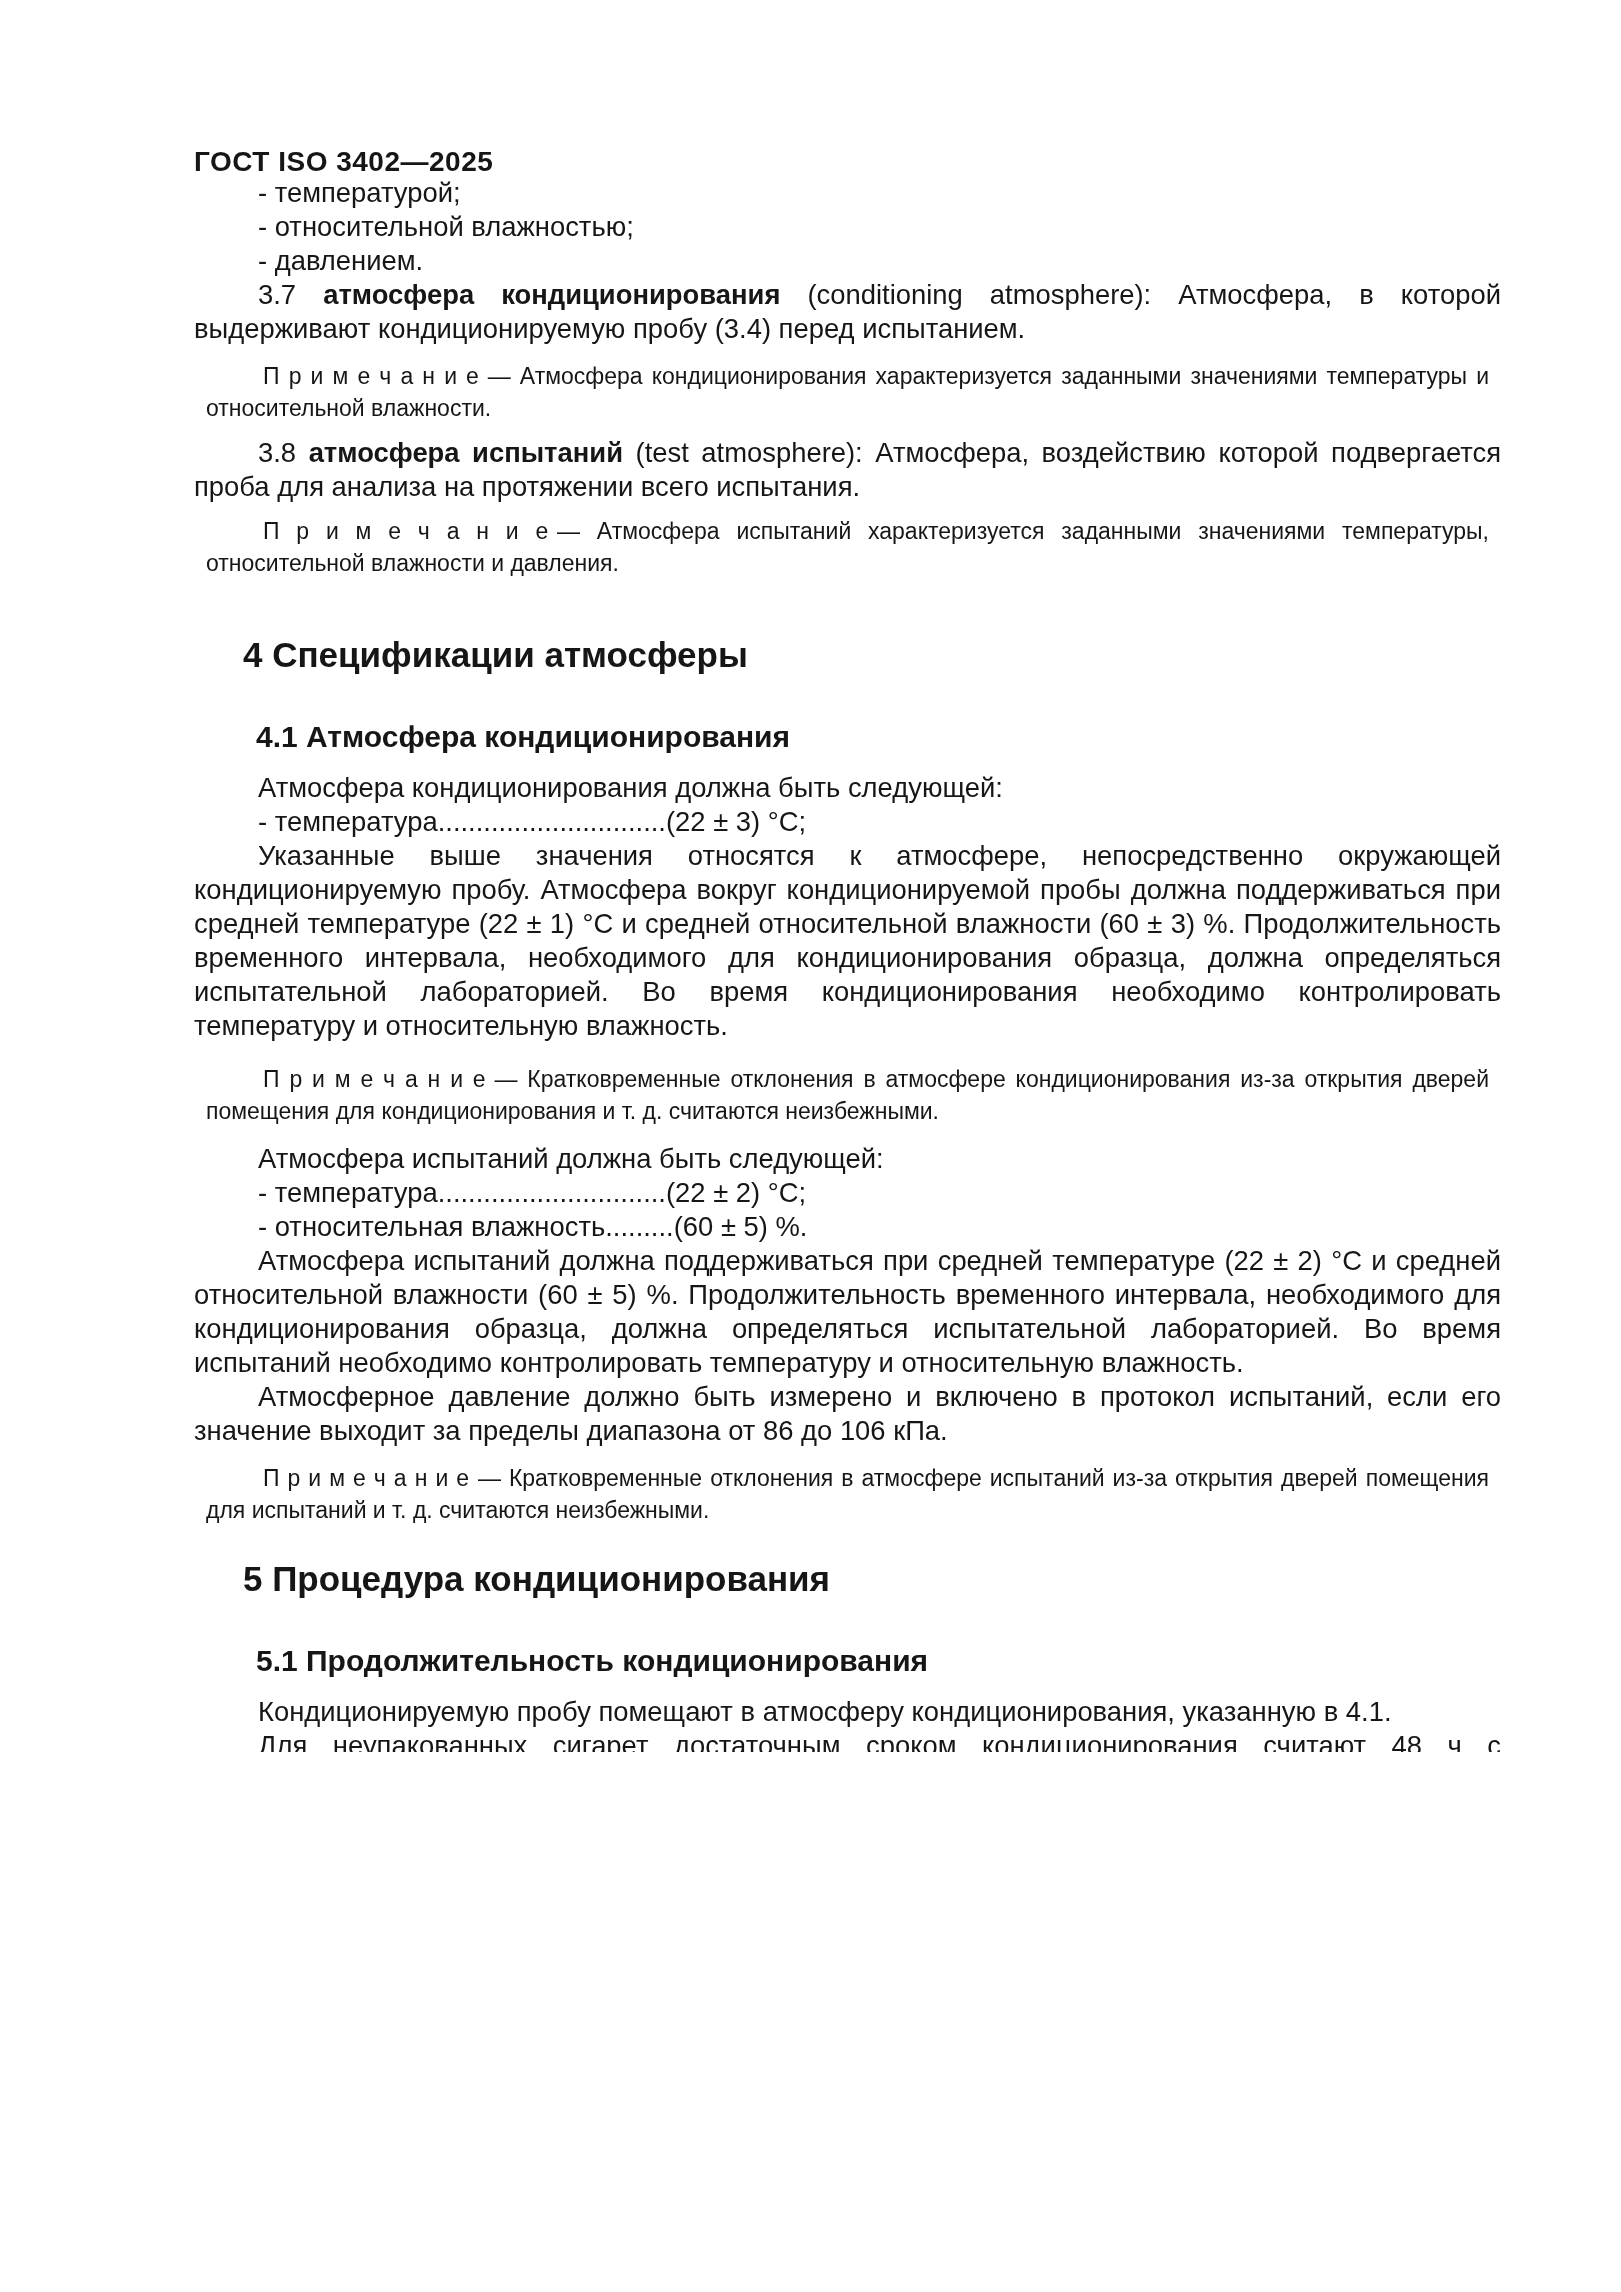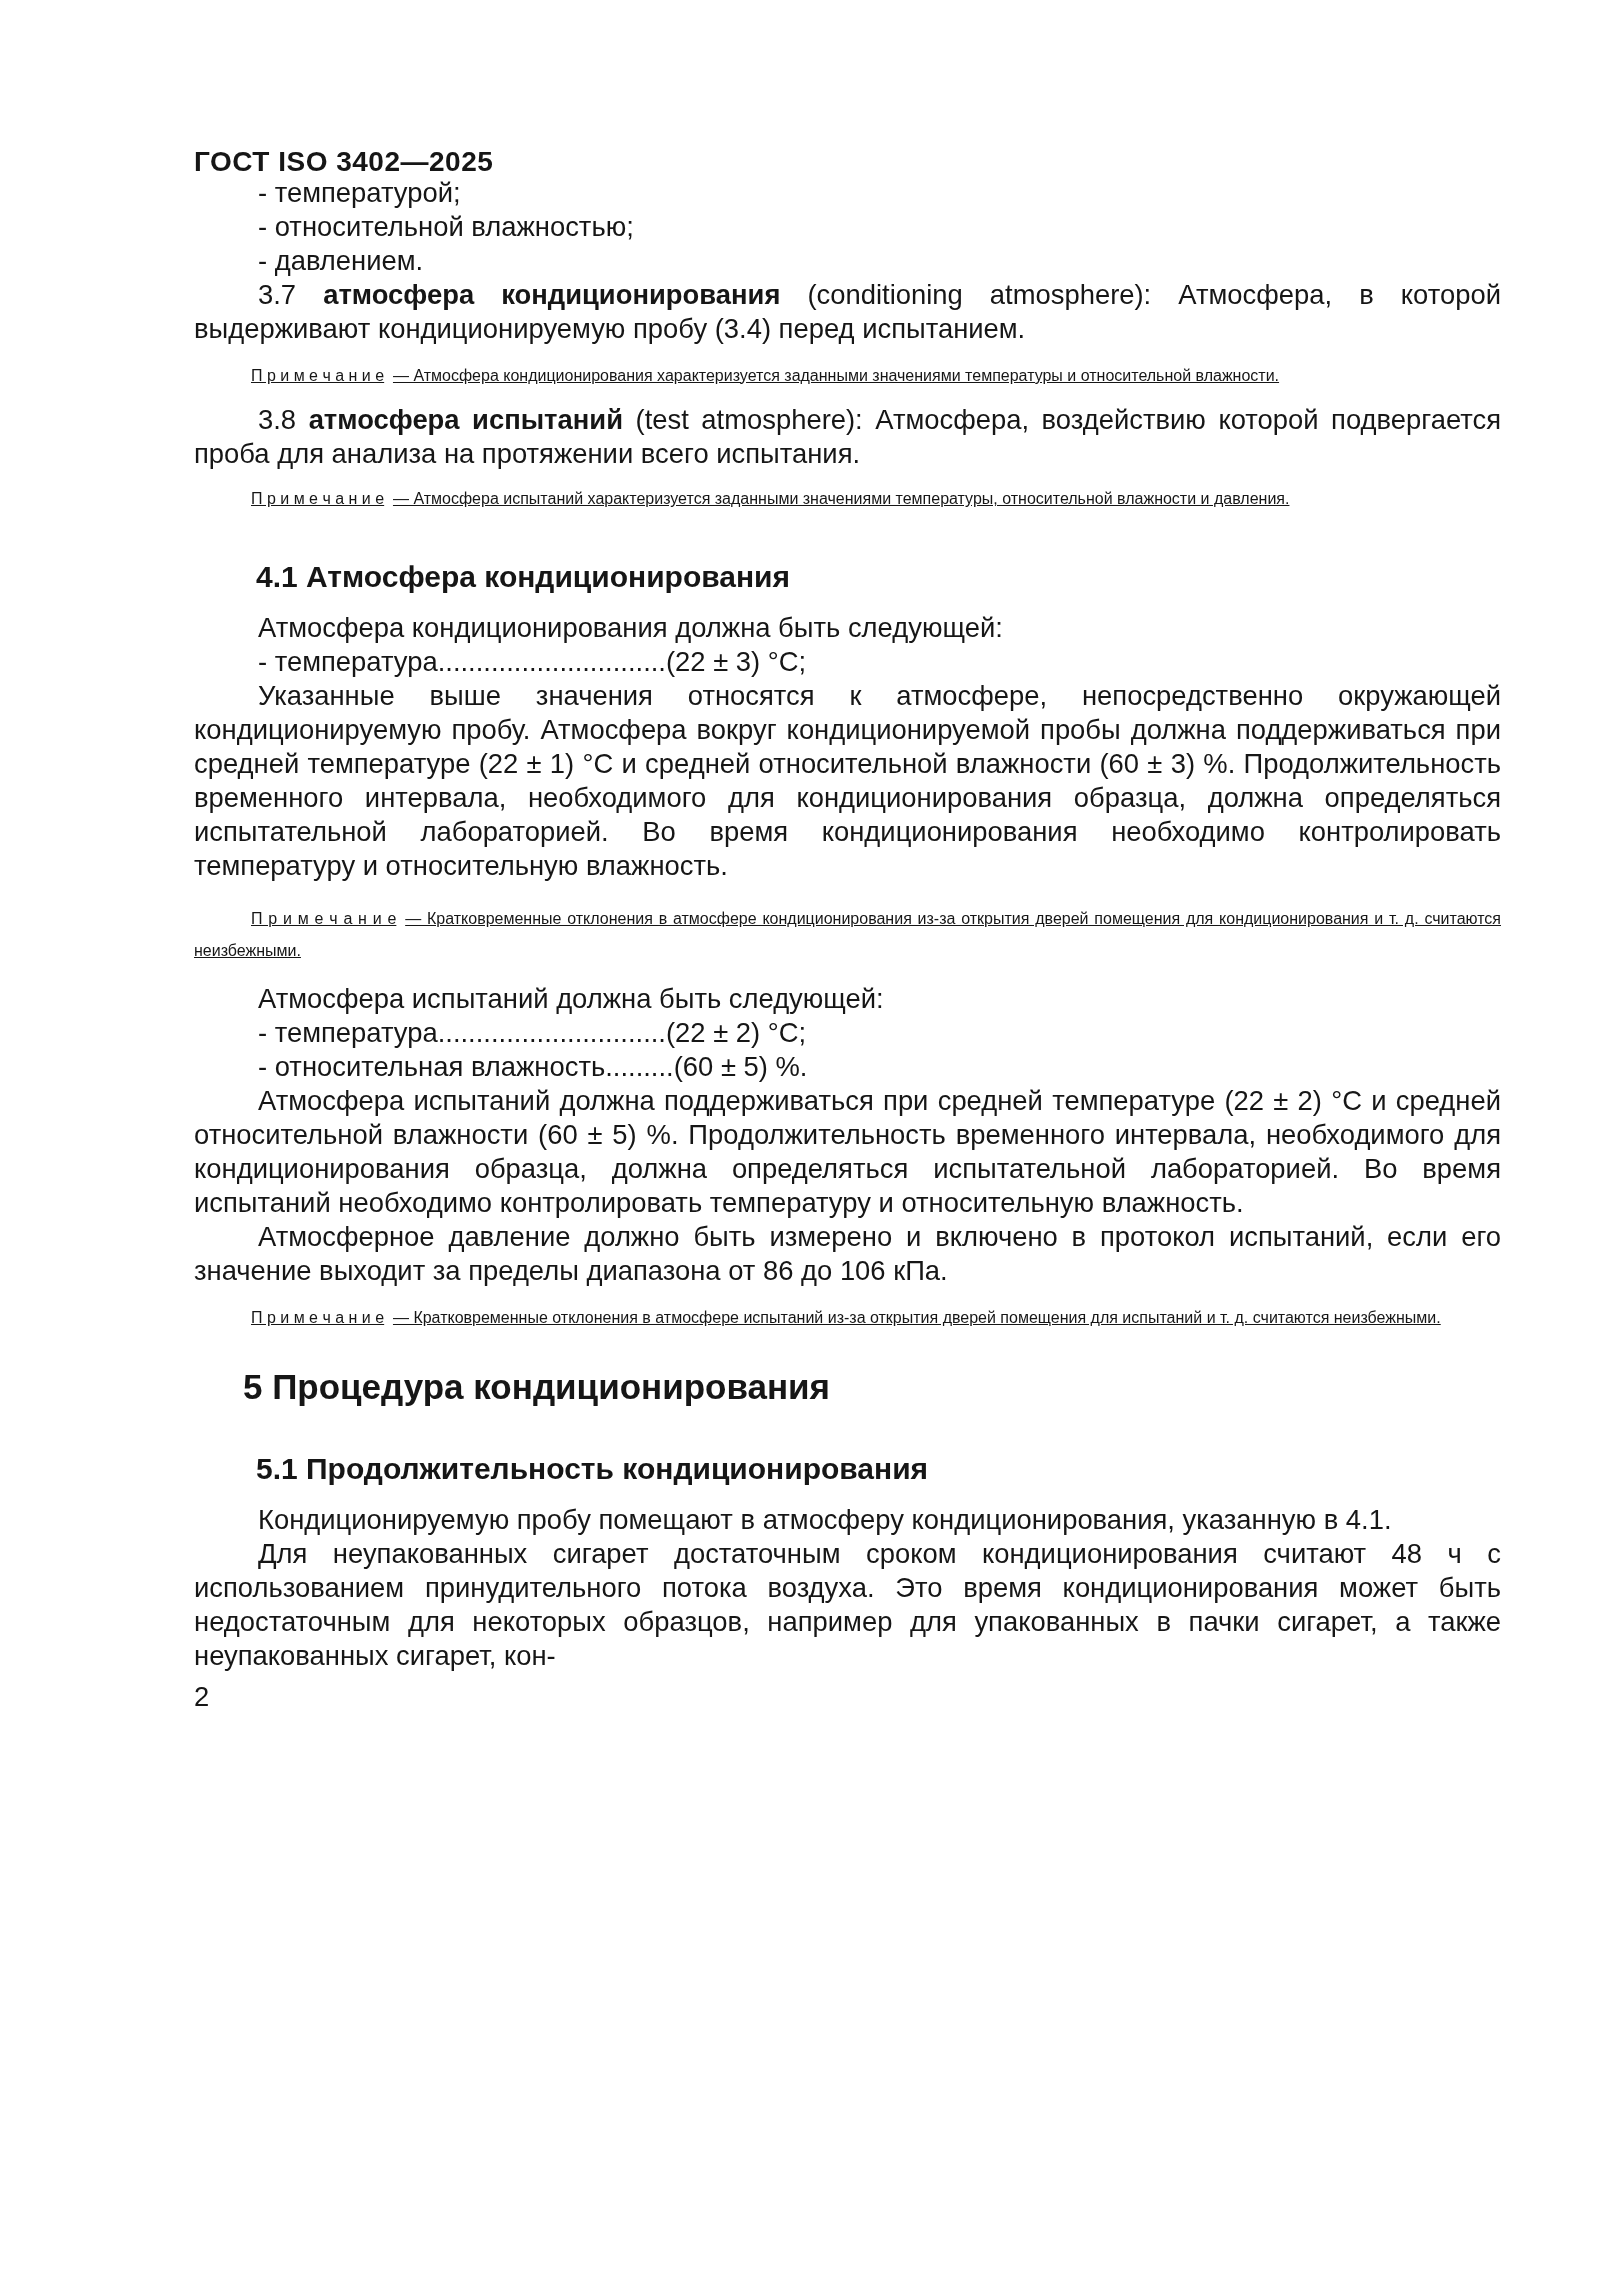--- a/index.html
+++ b/index.html
@@ -32,26 +32,25 @@
     margin: 0;
   }
   .para-36 { margin-top: 44px; }
   .list-line {
     font-size: 27.4px;
     line-height: 34px;
     padding-left: 64px;
     margin: 0;
   }
   .note {
-    font-size: 16px;
+    font-size: 23px;
     line-height: 32px;
     text-align: justify;
     text-indent: 57px;
-    margin: 0;
-    text-decoration: underline;
+    margin: 12px;
   }
   .note-label { margin-right: 8.8px; }
   .mt12 { margin-top: 11.8px; }
   .mt14 { margin-top: 13.7px; }
   .mt16 { margin-top: 15.7px; }
   .mt20 { margin-top: 19.6px; }
   .h1 {
     font-size: 35px;
     line-height: 41px;
     font-weight: bold;
@@ -90,20 +89,21 @@
   <div class="list-line">- давлением.</div>
 
   <p class="para"><span>3.7</span> <b>атмосфера кондиционирования</b> <span>(conditioning atmosphere): Атмосфера, в которой выдерживают кондиционируемую пробу (3.4) перед испытанием.</span></p>
 
   <p class="note mt14"><span class="note-label">П р и м е ч а н и е</span><span>— Атмосфера кондиционирования характеризуется заданными значениями температуры и относительной влажности.</span></p>
 
   <p class="para mt12"><span>3.8</span> <b>атмосфера испытаний</b> <span>(test atmosphere): Атмосфера, воздействию которой подвергается проба для анализа на протяжении всего испытания.</span></p>
 
   <p class="note mt12"><span class="note-label">П р и м е ч а н и е</span><span>— Атмосфера испытаний характеризуется заданными значениями температуры, относительной влажности и давления.</span></p>
 
+  <h1 class="h1 h1-4">4 Спецификации атмосферы</h1>
 
   <h2 class="h2 h2-41">4.1 Атмосфера кондиционирования</h2>
 
   <p class="para mt16">Атмосфера кондиционирования должна быть следующей:</p>
 
   <div class="list-line">- температура..............................(22 ± 3) °С;</div>
 
   <p class="para">Указанные выше значения относятся к атмосфере, непосредственно окружающей кондиционируемую пробу. Атмосфера вокруг кондиционируемой пробы должна поддерживаться при средней температуре (22 ± 1) °С и средней относительной влажности (60 ± 3) %. Продолжительность временного интервала, необходимого для кондиционирования образца, должна определяться испытательной лабораторией. Во время кондиционирования необходимо контролировать температуру и относительную влажность.</p>
 
   <p class="note mt20"><span class="note-label">П р и м е ч а н и е</span><span>— Кратковременные отклонения в атмосфере кондиционирования из-за открытия дверей помещения для кондиционирования и т. д. считаются неизбежными.</span></p>

